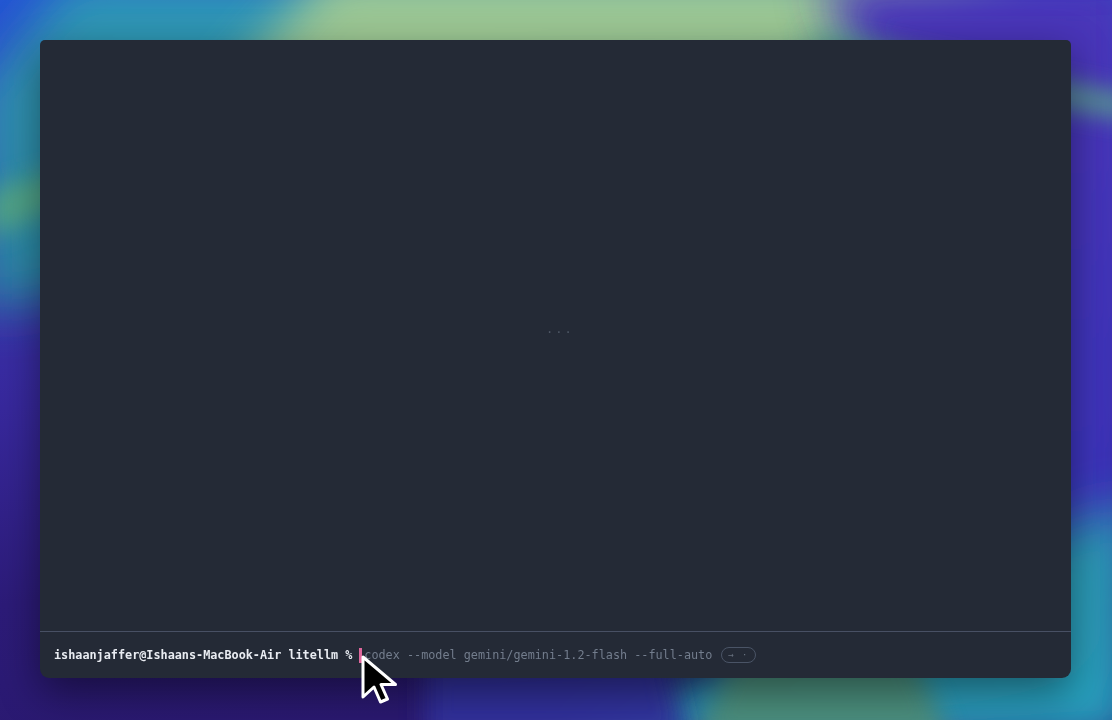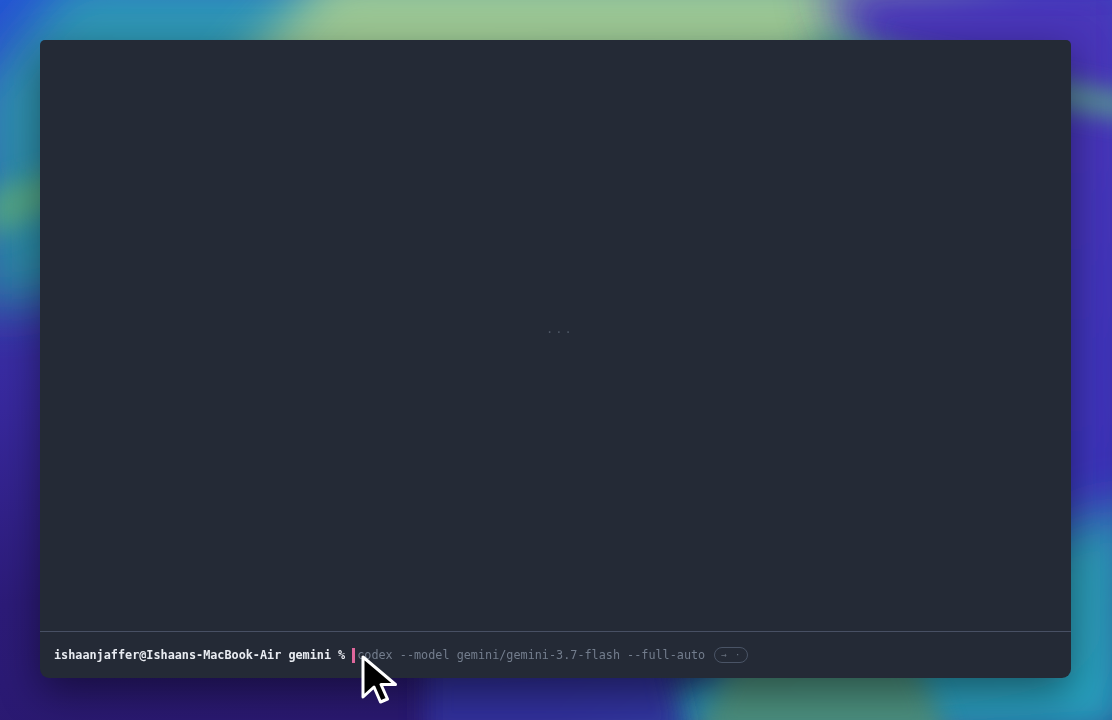--- a/index.html
+++ b/index.html
@@ -98,23 +98,23 @@
     <polygon filter="url(#softer)" fill="url(#gBRTeal)" points="1132,500 1132,740 560,740 840,610 1060,530"></polygon>
     <polygon filter="url(#soft)" fill="#4f8f78" opacity="0.9" points="735,655 905,635 950,740 695,740"></polygon>
     <polygon filter="url(#soft)" fill="#32309e" opacity="0.95" points="425,660 665,648 685,740 425,740"></polygon>
   </svg>
 
   <div class="terminal">
     <div class="terminal-output">
       <span class="loading">...</span>
     </div>
     <div class="prompt-row">
-      <span class="prompt">ishaanjaffer@Ishaans-MacBook-Air gemini %</span>
+      <span class="prompt">ishaanjaffer@Ishaans-MacBook-Air litellm %</span>
       <span class="caret"></span>
-      <span class="suggestion">codex --model gemini/gemini-3.7-flash --full-auto</span>
+      <span class="suggestion">codex --model gemini/gemini-1.2-flash --full-auto</span>
       <span class="hint-pill">→ ·</span>
     </div>
   </div>
 
   <svg class="mouse" viewBox="0 0 38 52" aria-hidden="true">
     <path d="M3 2 L3 42 L14 32 L20.5 47 L27.5 44 L21 29.5 L35.5 29.5 Z" fill="#000000" stroke="#ffffff" stroke-width="3" stroke-linejoin="round"></path>
   </svg>
 
 </div>
 

